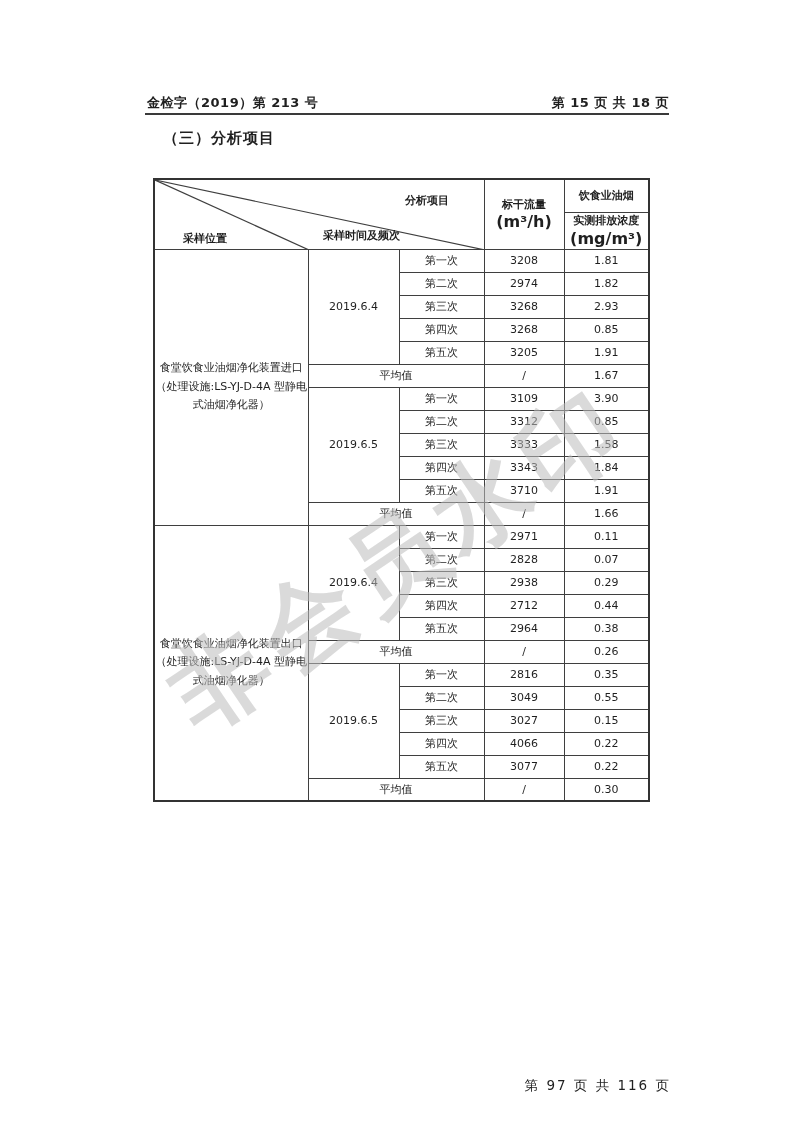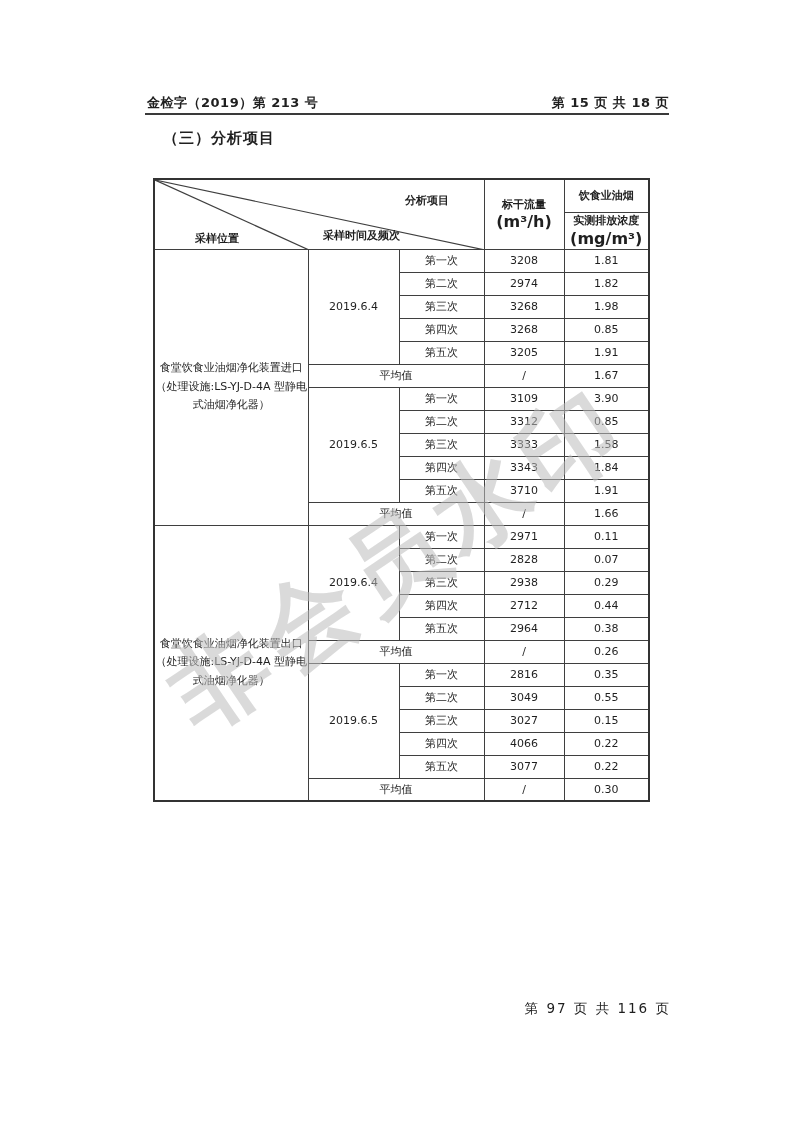--- a/index.html
+++ b/index.html
@@ -16,32 +16,32 @@
   table.report{border-collapse:collapse;table-layout:fixed;width:495px;border:2px solid #333;}
   table.report td{border:1px solid #3f3f3f;text-align:center;vertical-align:middle;
     font-size:11px;padding:0;overflow:hidden;}
   tr.hrow1{height:33px;} tr.hrow2{height:37px;}
   tr.drow{height:23px;}
   td.diag{position:relative;padding:0;}
   td.diag svg{position:absolute;left:0;top:0;}
   .diag-label{position:absolute;font-size:11px;font-weight:600;white-space:nowrap;}
   .lbl-analysis{left:250px;top:13px;}
   .lbl-time{left:168px;top:48px;}
-  .lbl-loc{left:40px;top:51px;}
+  .lbl-loc{left:28px;top:51px;}
   .hcell{font-weight:700;line-height:1.4;}
   .unit{font-weight:600;font-size:16px;}
   td.loc-cell{padding:0 8px;line-height:1.7;font-size:11px;}
   .watermark{
     position:absolute;left:118px;top:494px;width:560px;height:130px;
     line-height:130px;text-align:center;font-size:96px;font-weight:bold;
     color:#bdbdbd;opacity:.55;letter-spacing:9px;white-space:nowrap;
     transform:rotate(-34deg);transform-origin:center center;
     pointer-events:none;z-index:5;
   }
-  .footer{position:absolute;right:122px;top:1000px;font-size:13.5px;letter-spacing:2px;margin-left:29px;}
+  .footer{position:absolute;right:122px;top:1077px;font-size:13.5px;letter-spacing:2px;margin-left:29px;}
 </style>
 </head>
 <body>
 
 <div class="page">
 
   <div class="hdr-left">金检字（2019）第 213 号</div>
   <div class="hdr-right">第 15 页 共 18 页</div>
   <div class="hdr-rule"></div>
 
@@ -91,21 +91,21 @@
             <td>1.81</td>
           </tr>
           <tr class="drow">
             <td>第二次</td>
             <td>2974</td>
             <td>1.82</td>
           </tr>
           <tr class="drow">
             <td>第三次</td>
             <td>3268</td>
-            <td>1.98</td>
+            <td>2.93</td>
           </tr>
           <tr class="drow">
             <td>第四次</td>
             <td>3268</td>
             <td>0.85</td>
           </tr>
           <tr class="drow">
             <td>第五次</td>
             <td>3205</td>
             <td>1.91</td>

